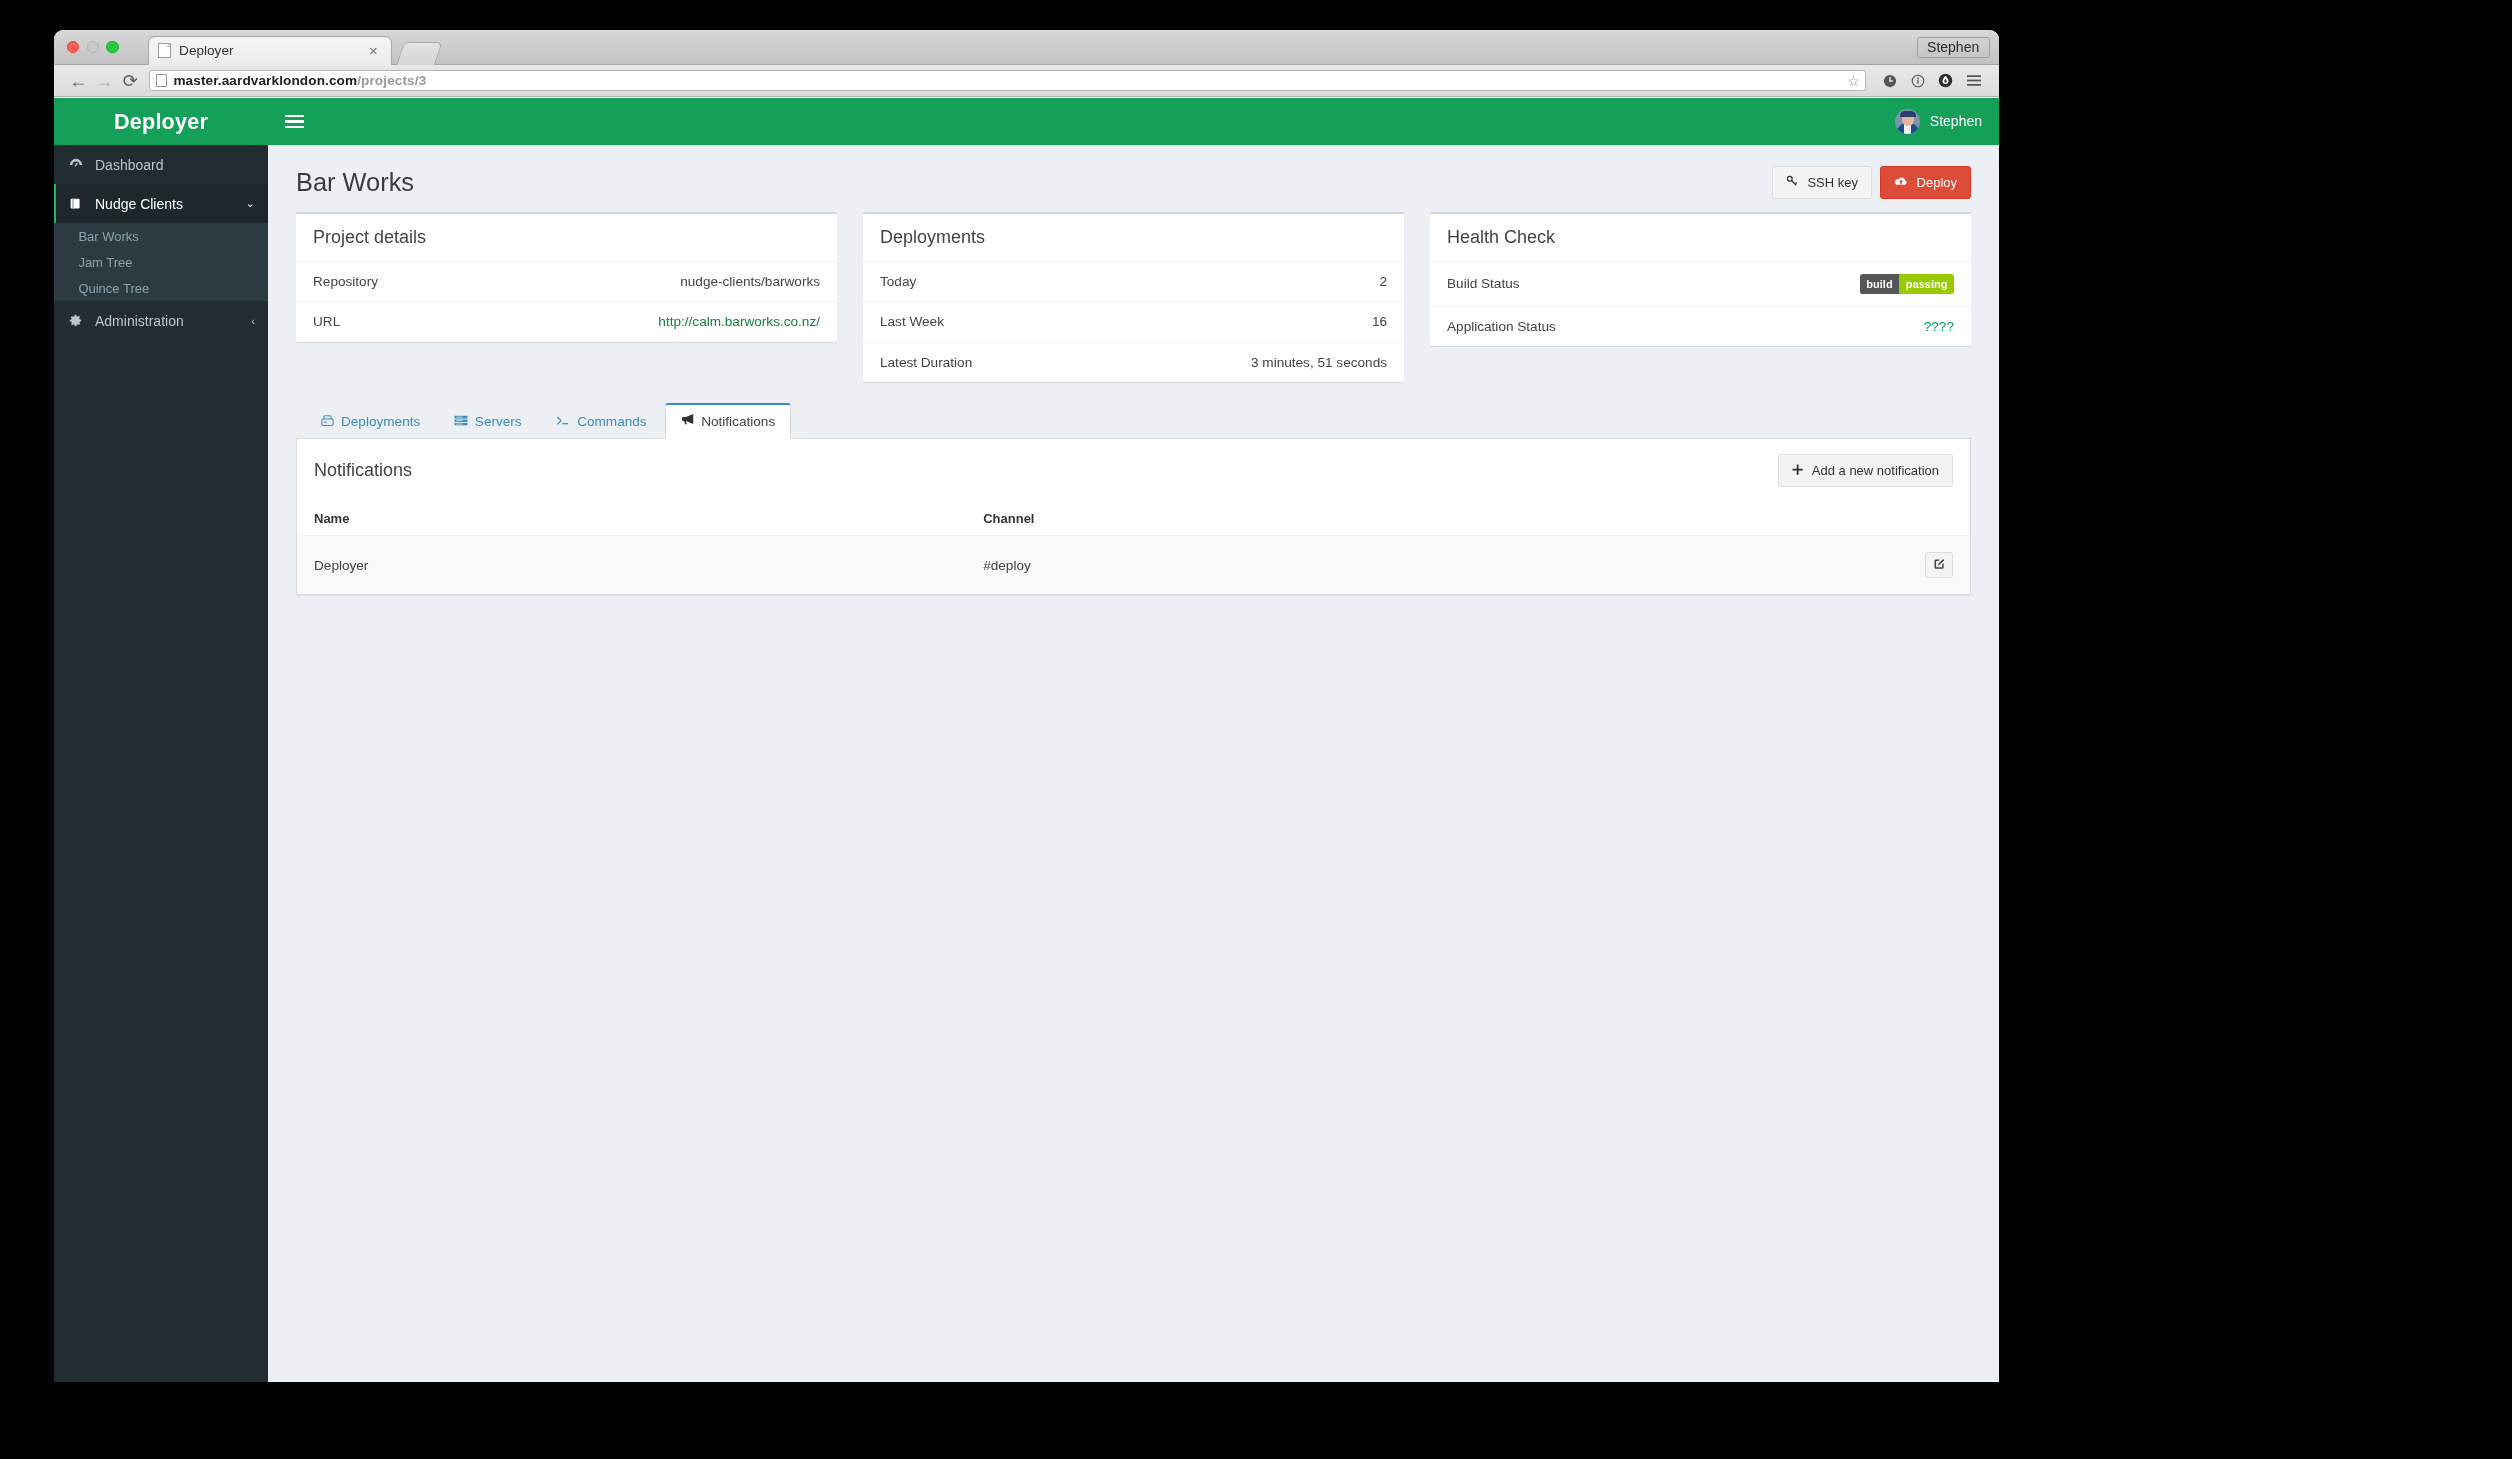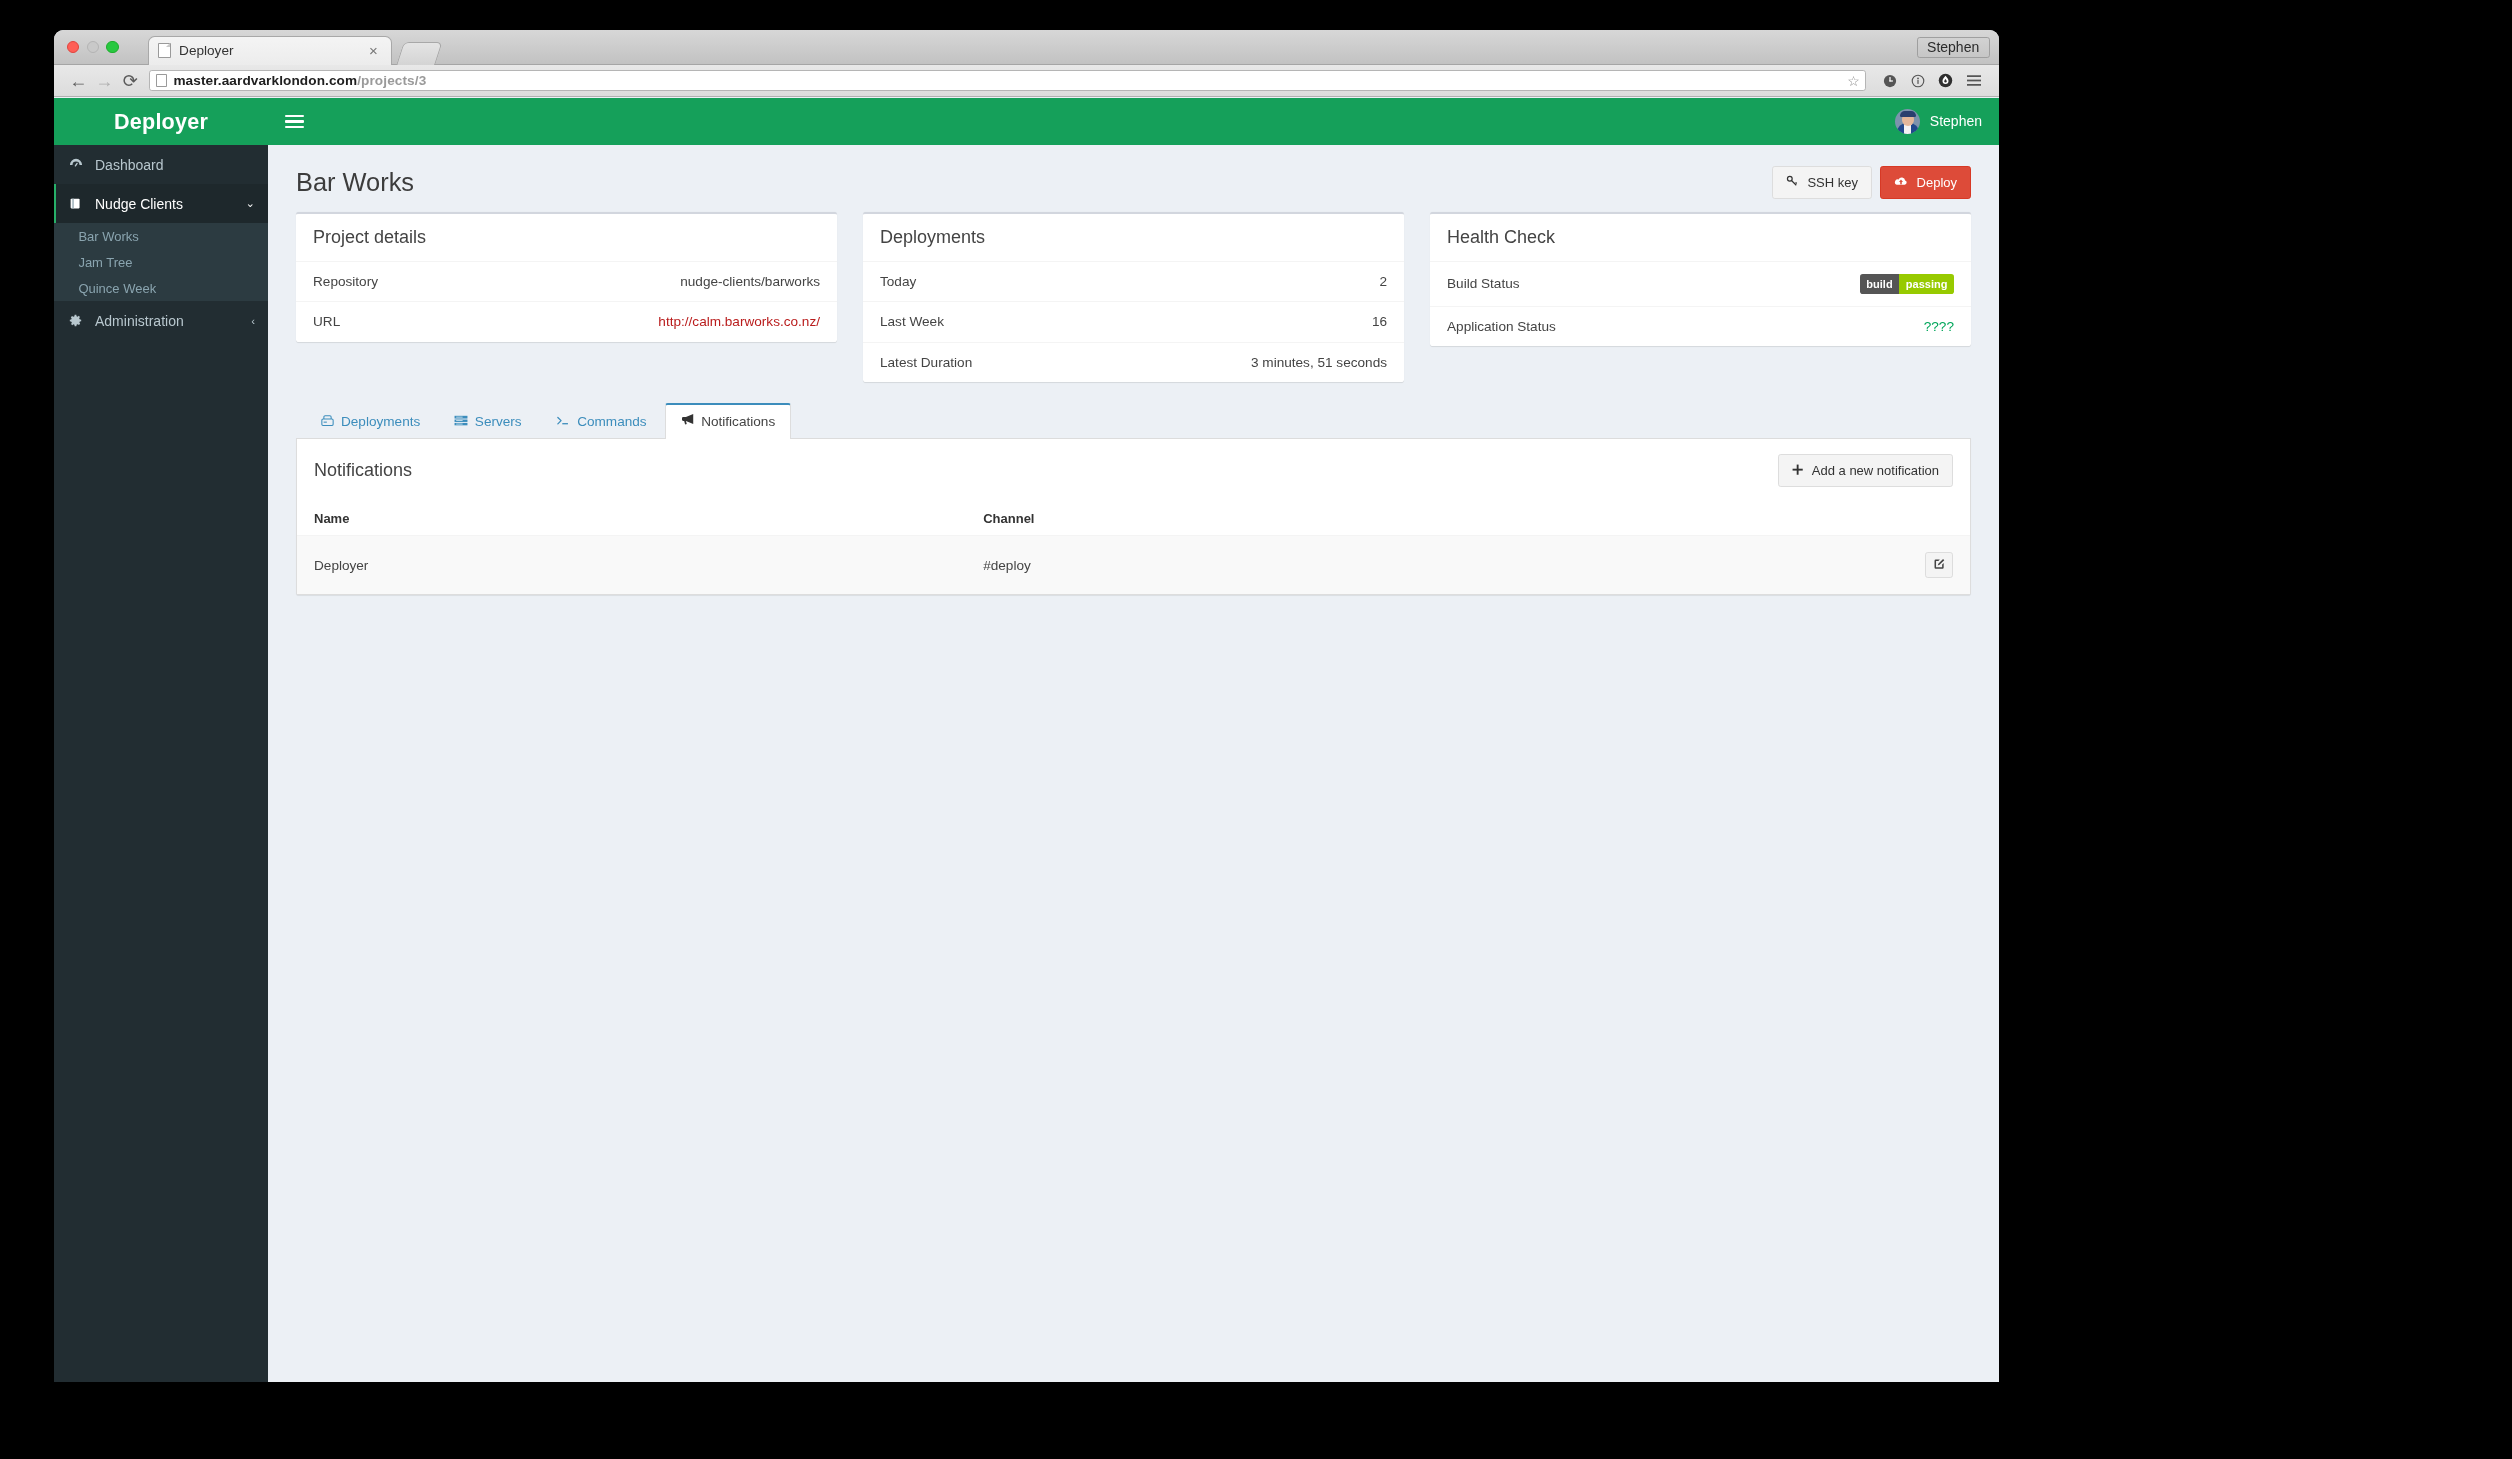--- a/index.html
+++ b/index.html
@@ -163,21 +163,21 @@
   .col3 { flex: 1 1 0; }
   .box {
     background: #fff; border-top: 2.8px solid #d2d6de; border-radius: 2.8px;
     box-shadow: 0 0.9px 0.9px rgba(0,0,0,.1);
   }
   .box-header { padding: 13px 17px; }
   .box-title { font-size: 18px; color: #444; font-weight: normal; }
   .lv { display: flex; align-items: center; justify-content: space-between;
         padding: 12.2px 17px; border-top: 0.9px solid #f4f4f4; font-size: 13.6px; color: #444; }
   .lv-val { color: #444; text-align: right; }
-  .lv-val a { color: #b91c1c; text-decoration: none; }
+  .lv-val a { color: #15803d; text-decoration: none; }
   .label-badge {
     background: #b5bbc8; color: #fff; font-size: 11.3px; font-weight: bold;
     padding: 3.8px 7.5px; border-radius: 2.8px; display: inline-block;
   }
   .sv-badge { display: inline-flex; border-radius: 2.8px; overflow: hidden; font-size: 11px; font-weight: bold; }
   .sv-badge .sv-l { background: #555; color: #fff; padding: 3.8px 6.6px; }
   .sv-badge .sv-r { background: #97ca00; color: #fff; padding: 3.8px 6.6px; }
   .q-green { color: #00a65a; font-size: 13.6px; }
 
   .tabs-wrap { padding: 20.7px 28px 0 28px; }
@@ -303,21 +303,21 @@
               <rect x="5.1" y="2" width="1" height="12" fill="#9fb2ba"></rect>
             </svg>
         </span>
         <span class="ni-label">Nudge Clients</span>
         <span class="ni-caret">⌄</span>
       </div>
 
       <div class="subnav">
         <div class="sub-item">Bar Works</div>
         <div class="sub-item">Jam Tree</div>
-        <div class="sub-item">Quince Week</div>
+        <div class="sub-item">Quince Tree</div>
       </div>
 
       <div class="nav-item">
         <span class="ni-icon">
           <svg width="13" height="13" viewBox="0 0 16 16">
               <path d="M8 5.2a2.8 2.8 0 1 0 0 5.6 2.8 2.8 0 0 0 0-5.6zm0 4.2a1.4 1.4 0 1 1 0-2.8 1.4 1.4 0 0 1 0 2.8z" fill="#b8c7ce"></path>
               <path d="M7 1h2l.3 1.7 1.3.55 1.45-.95 1.4 1.4-.95 1.45.55 1.3L15 7v2l-1.7.3-.55 1.3.95 1.45-1.4 1.4-1.45-.95-1.3.55L9 15H7l-.3-1.7-1.3-.55-1.45.95-1.4-1.4.95-1.45-.55-1.3L1 9V7l1.7-.3.55-1.3-.95-1.45 1.4-1.4 1.45.95 1.3-.55z" fill="#b8c7ce"></path>
             </svg>
         </span>
         <span class="ni-label">Administration</span>

